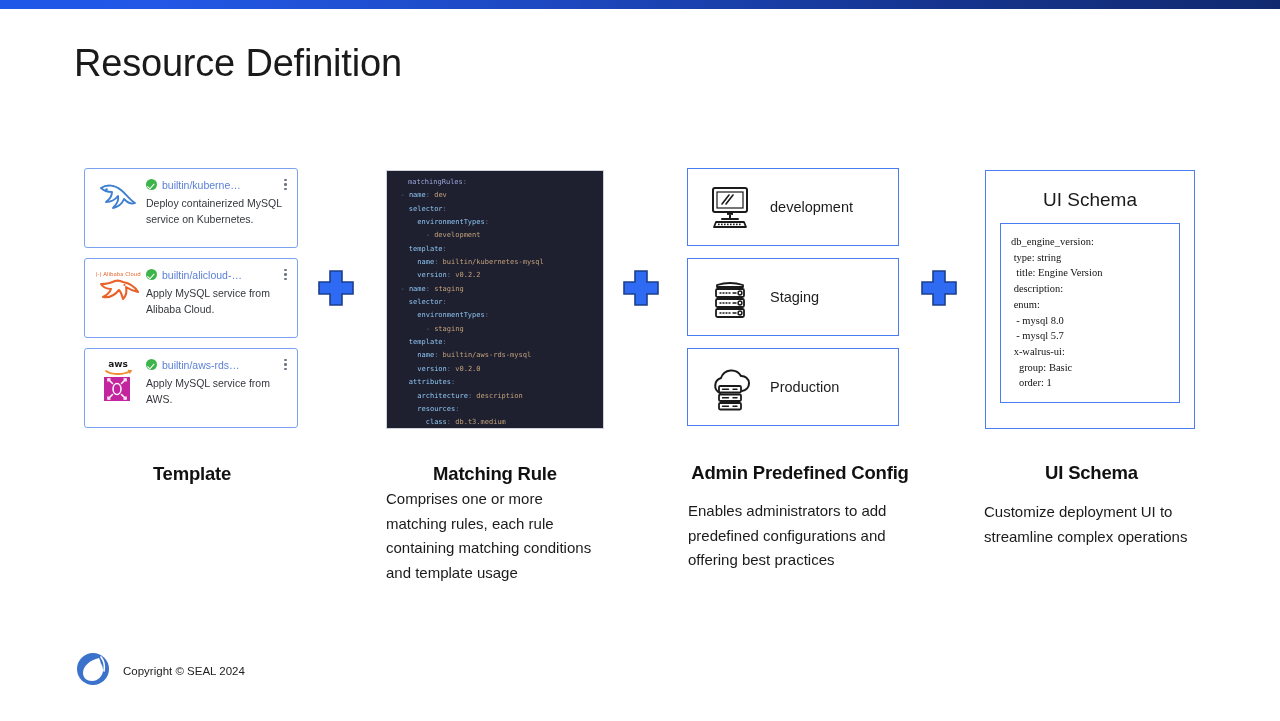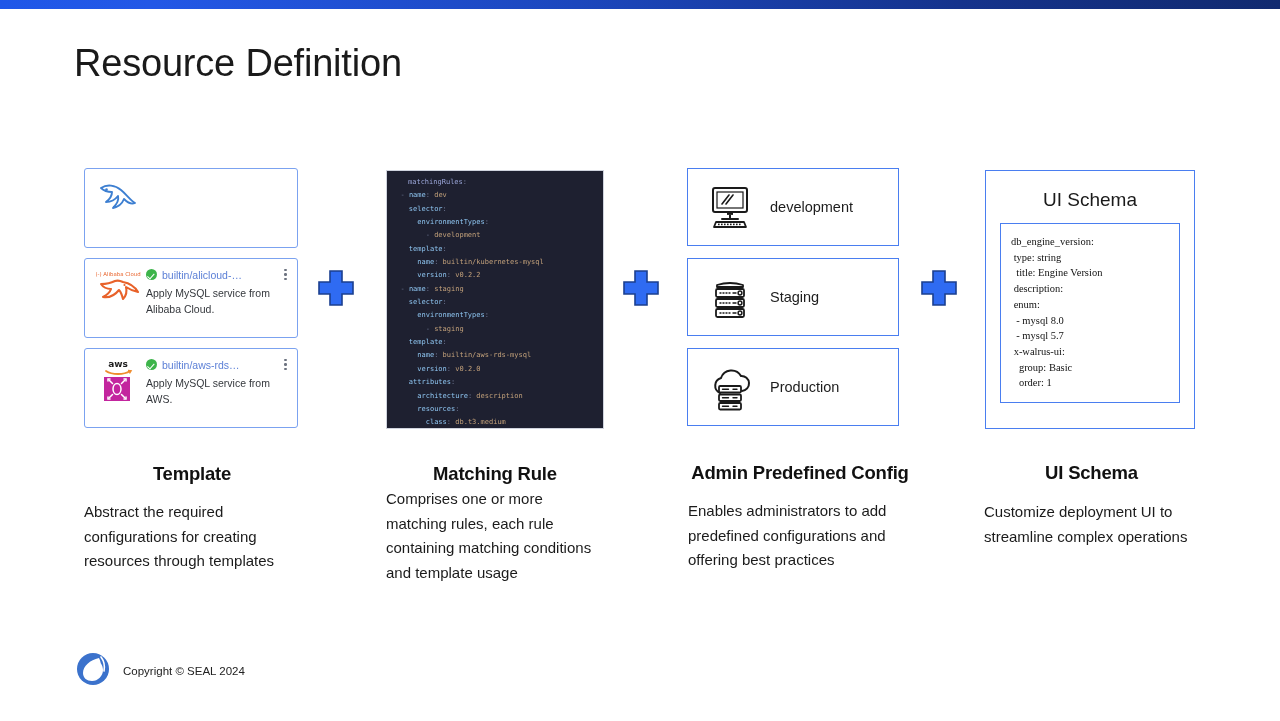--- a/index.html
+++ b/index.html
@@ -238,20 +238,32 @@
 <div class="col col-template">
 
   <div class="tpl-card">
     <div class="tpl-logo">
       <svg width="46" height="40" viewBox="0 0 46 40">
         <path d="M6 10 C12 6, 20 7, 26 12 C31 16, 35 22, 40 25 C36 27, 32 24, 29 21
                  C27 26, 23 29, 18 30 C22 26, 24 22, 23 18 C20 22, 16 24, 11 24
                  C15 21, 17 18, 17 14 C13 14, 9 13, 6 10 Z" fill="none" stroke="#3d7fd1" stroke-width="1.9" stroke-linejoin="round"></path>
         <circle cx="11.5" cy="11.5" r="1.3" fill="#3d7fd1"></circle>
       </svg>
+    </div>
+    <div class="tpl-body">
+      <div class="tpl-head">
+        <span class="check-icon"></span>
+        <span class="tpl-name">builtin/kuberne…</span>
+        <span class="kebab">
+            <i></i>
+            <i></i>
+            <i></i>
+          </span>
+      </div>
+      <div class="tpl-desc">Deploy containerized MySQL service on Kubernetes.</div>
     </div>
   </div>
 
   <div class="tpl-card">
     <div class="tpl-logo">
       <svg width="50" height="42" viewBox="0 0 50 42">
         <text x="25" y="8" font-family="DejaVu Sans, sans-serif" font-size="5.4" fill="#e8622a" text-anchor="middle">(-) Alibaba Cloud</text>
         <path d="M30 14 C36 15, 42 19, 45 24 C40 23, 36 21, 33 19 C34 23, 33 28, 30 31
                  C29 27, 28 24, 26 22 C22 27, 16 30, 10 29 C14 27, 17 24, 18 21
                  C14 21, 10 19, 8 16 C13 16, 18 15, 22 13 C25 12, 28 13, 30 14 Z" fill="none" stroke="#e8622a" stroke-width="2.1" stroke-linejoin="round"></path>
@@ -423,21 +435,20 @@
   - mysql 5.7
  x-walrus-ui:
    group: Basic
    order: 1</pre>
     </div>
   </div>
 </div>
 
 <div class="cap cap-1">
   <div class="cap-title">Template</div>
-  <div class="cap-text">Abstract the required configurations for creating resources through templates</div>
 </div>
 
 <div class="cap cap-2">
   <div class="cap-title">Matching Rule</div>
   <div class="cap-text">Comprises one or more matching rules, each rule containing matching conditions and template usage</div>
 </div>
 
 <div class="cap cap-3">
   <div class="cap-title">Admin Predefined Config</div>
   <div class="cap-text">Enables administrators to add predefined configurations and offering best practices</div>

